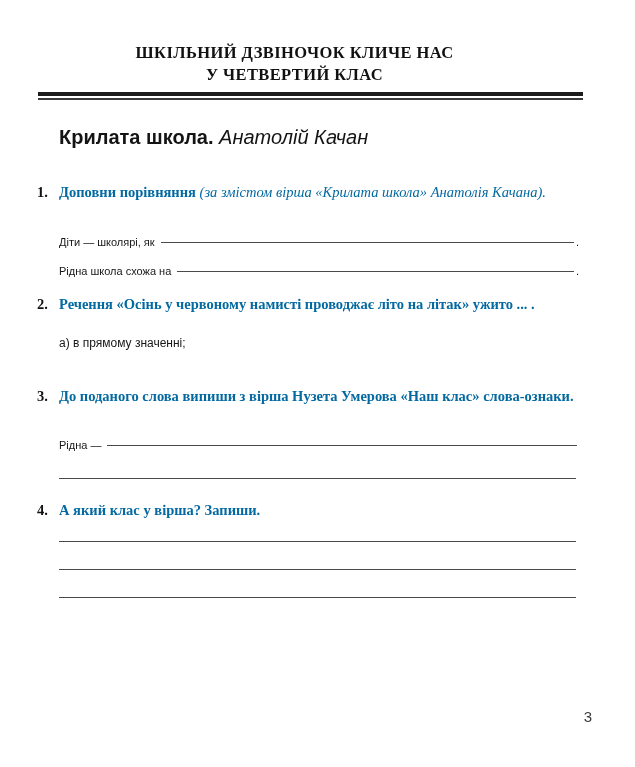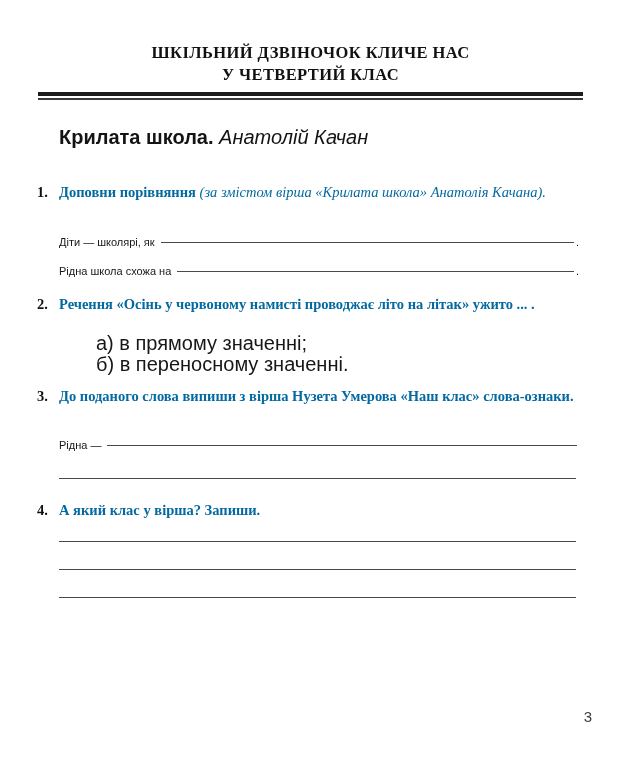--- a/index.html
+++ b/index.html
@@ -15,21 +15,21 @@
     background: #ffffff;
     overflow: hidden;
     font-family: "Liberation Serif", "DejaVu Serif", serif;
     color: #1a1a1a;
     -webkit-font-smoothing: antialiased;
   }
 
   
   .header-block {
     position: absolute;
-    left: 38px;
+    left: 22px;
     top: 42px;
     width: 545px;
   }
   .doc-title {
     font-family: "Liberation Serif", "DejaVu Serif", serif;
     font-weight: bold;
     font-size: 16.5px;
     line-height: 22px;
     letter-spacing: 0.4px;
     text-align: center;
@@ -133,24 +133,23 @@
     flex: 0 0 auto;
     padding-left: 2px;
   }
 
   
   .options {
     position: absolute;
     left: 59px;
     width: 520px;
     font-family: "Liberation Sans", "DejaVu Sans", sans-serif;
-    font-size: 20px;
+    font-size: 12px;
     line-height: 21px;
     color: #171717;
-    margin-left: 37px;
   }
   .option-item {
     display: block;
   }
 
   
   .blank-rule {
     position: absolute;
     left: 59px;
     width: 517px;
@@ -212,21 +211,20 @@
 
   <div class="q" style="top:294px;">
     <div class="q-row">
       <span class="q-num">2.</span>
       <span class="q-body">Речення «Осінь у червоному намисті проводжає літо на літак» ужито ... .</span>
     </div>
   </div>
 
   <div class="options" style="top:333px;">
     <span class="option-item">а) в прямому значенні;</span>
-    <span class="option-item">б) в переносному значенні.</span>
   </div>
 
   <div class="q" style="top:386px;">
     <div class="q-row">
       <span class="q-num">3.</span>
       <span class="q-body">До поданого слова випиши з вірша Нузета Умерова «Наш клас» слова-ознаки.</span>
     </div>
   </div>
 
   <div class="fill-line" style="top:435px;">

